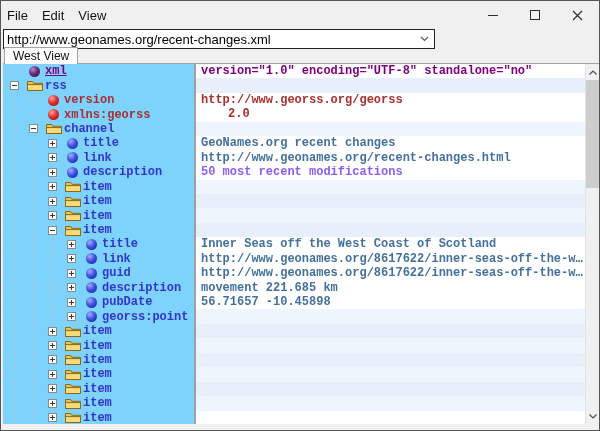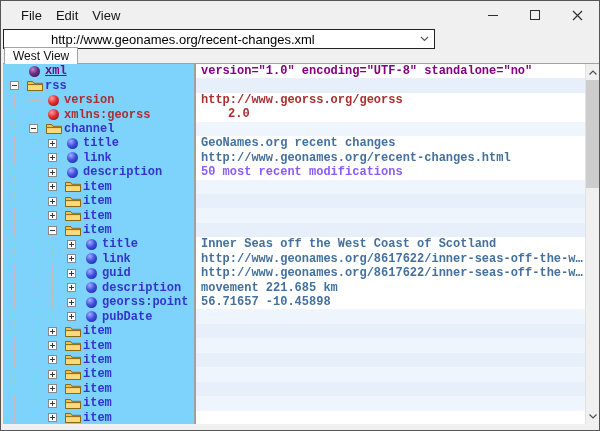--- a/index.html
+++ b/index.html
@@ -1,30 +1,30 @@
 <!DOCTYPE html>
 <html><head>
 <meta charset="utf-8">
 <style>
   html,body{margin:0;padding:0;background:#d8d8d8;}
   *{box-sizing:border-box;}
   .window{position:relative;width:600px;height:431px;background:#f0f0f0;
     border:1px solid #565656;font-family:"Liberation Sans",sans-serif;overflow:hidden;}
   
   .menubar{position:absolute;top:0;left:0;right:0;height:28px;display:flex;align-items:center;
-    padding-left:14px;font-size:13px;color:#141414;}
+    padding-left:0;font-size:13px;color:#141414;}
   .menu-item{padding:3px 6px;margin-right:2px;cursor:default;}
   .win-controls{position:absolute;right:1px;top:0;height:28px;display:flex;}
   .wbtn{width:42px;height:28px;display:flex;align-items:center;justify-content:center;}
   .glyph-min{width:10px;border-top:1px solid #2e2e2e;display:block;}
   .glyph-max{width:10px;height:10px;border:1px solid #2e2e2e;display:block;background:transparent;}
   
   .combobox{position:absolute;left:2px;top:28px;width:432px;height:20px;background:#fff;
     border:1px solid #222;display:flex;align-items:stretch;}
-  .combo-input{flex:1;border:none;outline:none;padding:0 2px 0 3px;font:13px "Liberation Sans",sans-serif;color:#000;background:transparent;margin-left:44px;}
+  .combo-input{flex:1;border:none;outline:none;padding:0 2px 0 3px;font:13px "Liberation Sans",sans-serif;color:#000;background:transparent;}
   .combo-btn{width:20px;display:flex;align-items:center;justify-content:center;}
   
   .tab{position:absolute;left:3px;top:46px;height:17px;padding:1px 8px 0 8px;background:#fff;
     border:1px solid #a3a3a3;border-bottom:none;font-size:12px;color:#111;z-index:3;}
   
   .content{position:absolute;left:2px;top:62px;width:596px;height:361px;background:#fff;
     border-top:1px solid #a3a3a3;}
   .tree-pane{position:absolute;left:0;top:0;width:191px;height:100%;overflow:hidden;background:#7dd3fc;}
   .splitter{position:absolute;left:191px;top:0;width:2px;height:100%;background:#a0a0a0;}
   .value-pane{position:absolute;left:193px;top:0;width:389px;height:100%;overflow:hidden;background:#fff;}
@@ -119,22 +119,22 @@
                 <path d="M0.5 5.6 L15.5 5.6 L15.5 11.5 L0.5 11.5 Z" fill="#fbda7c" stroke="#8a6914"></path>
               </svg></span></span><span class="nlabel" style="color: rgb(52, 52, 204);">item</span></div>
         <div class="trow"><span class="guide"></span><span class="guide"></span><span class="slot"><span class="exp minus"></span></span><span class="islot"><span class="icon-folder"><svg width="16" height="13" viewBox="0 0 16 13">
                 <path d="M0.5 11.5 L0.5 2.5 L5.6 2.5 L6.9 4.3 L15.5 4.3 L15.5 11.5 Z" fill="#f2c14e" stroke="#8a6914"></path>
                 <path d="M0.5 5.6 L15.5 5.6 L15.5 11.5 L0.5 11.5 Z" fill="#fbda7c" stroke="#8a6914"></path>
               </svg></span></span><span class="nlabel" style="color: rgb(52, 52, 204);">item</span></div>
         <div class="trow"><span class="guide"></span><span class="guide"></span><span class="guide"></span><span class="slot"><span class="exp plus"></span></span><span class="islot"><span class="ball ball-blue"></span></span><span class="nlabel" style="color: rgb(52, 52, 204);">title</span></div>
         <div class="trow"><span class="guide"></span><span class="guide"></span><span class="guide"></span><span class="slot"><span class="exp plus"></span></span><span class="islot"><span class="ball ball-blue"></span></span><span class="nlabel" style="color: rgb(52, 52, 204);">link</span></div>
         <div class="trow"><span class="guide"></span><span class="guide"></span><span class="guide"></span><span class="slot"><span class="exp plus"></span></span><span class="islot"><span class="ball ball-blue"></span></span><span class="nlabel" style="color: rgb(52, 52, 204);">guid</span></div>
         <div class="trow"><span class="guide"></span><span class="guide"></span><span class="guide"></span><span class="slot"><span class="exp plus"></span></span><span class="islot"><span class="ball ball-blue"></span></span><span class="nlabel" style="color: rgb(52, 52, 204);">description</span></div>
+        <div class="trow"><span class="guide"></span><span class="guide"></span><span class="guide"></span><span class="slot"><span class="exp plus"></span></span><span class="islot"><span class="ball ball-blue"></span></span><span class="nlabel" style="color: rgb(52, 52, 204);">pubDate</span></div>
         <div class="trow"><span class="guide"></span><span class="guide"></span><span class="guide"></span><span class="slot"><span class="exp plus"></span></span><span class="islot"><span class="ball ball-blue"></span></span><span class="nlabel" style="color: rgb(52, 52, 204);">georss:point</span></div>
-        <div class="trow"><span class="guide"></span><span class="guide"></span><span class="guide"></span><span class="slot"><span class="exp plus"></span></span><span class="islot"><span class="ball ball-blue"></span></span><span class="nlabel" style="color: rgb(52, 52, 204);">pubDate</span></div>
         <div class="trow"><span class="guide"></span><span class="guide"></span><span class="slot"><span class="exp plus"></span></span><span class="islot"><span class="icon-folder"><svg width="16" height="13" viewBox="0 0 16 13">
                 <path d="M0.5 11.5 L0.5 2.5 L5.6 2.5 L6.9 4.3 L15.5 4.3 L15.5 11.5 Z" fill="#f2c14e" stroke="#8a6914"></path>
                 <path d="M0.5 5.6 L15.5 5.6 L15.5 11.5 L0.5 11.5 Z" fill="#fbda7c" stroke="#8a6914"></path>
               </svg></span></span><span class="nlabel" style="color: rgb(52, 52, 204);">item</span></div>
         <div class="trow"><span class="guide"></span><span class="guide"></span><span class="slot"><span class="exp plus"></span></span><span class="islot"><span class="icon-folder"><svg width="16" height="13" viewBox="0 0 16 13">
                 <path d="M0.5 11.5 L0.5 2.5 L5.6 2.5 L6.9 4.3 L15.5 4.3 L15.5 11.5 Z" fill="#f2c14e" stroke="#8a6914"></path>
                 <path d="M0.5 5.6 L15.5 5.6 L15.5 11.5 L0.5 11.5 Z" fill="#fbda7c" stroke="#8a6914"></path>
               </svg></span></span><span class="nlabel" style="color: rgb(52, 52, 204);">item</span></div>
         <div class="trow"><span class="guide"></span><span class="guide"></span><span class="slot"><span class="exp plus"></span></span><span class="islot"><span class="icon-folder"><svg width="16" height="13" viewBox="0 0 16 13">
                 <path d="M0.5 11.5 L0.5 2.5 L5.6 2.5 L6.9 4.3 L15.5 4.3 L15.5 11.5 Z" fill="#f2c14e" stroke="#8a6914"></path>

